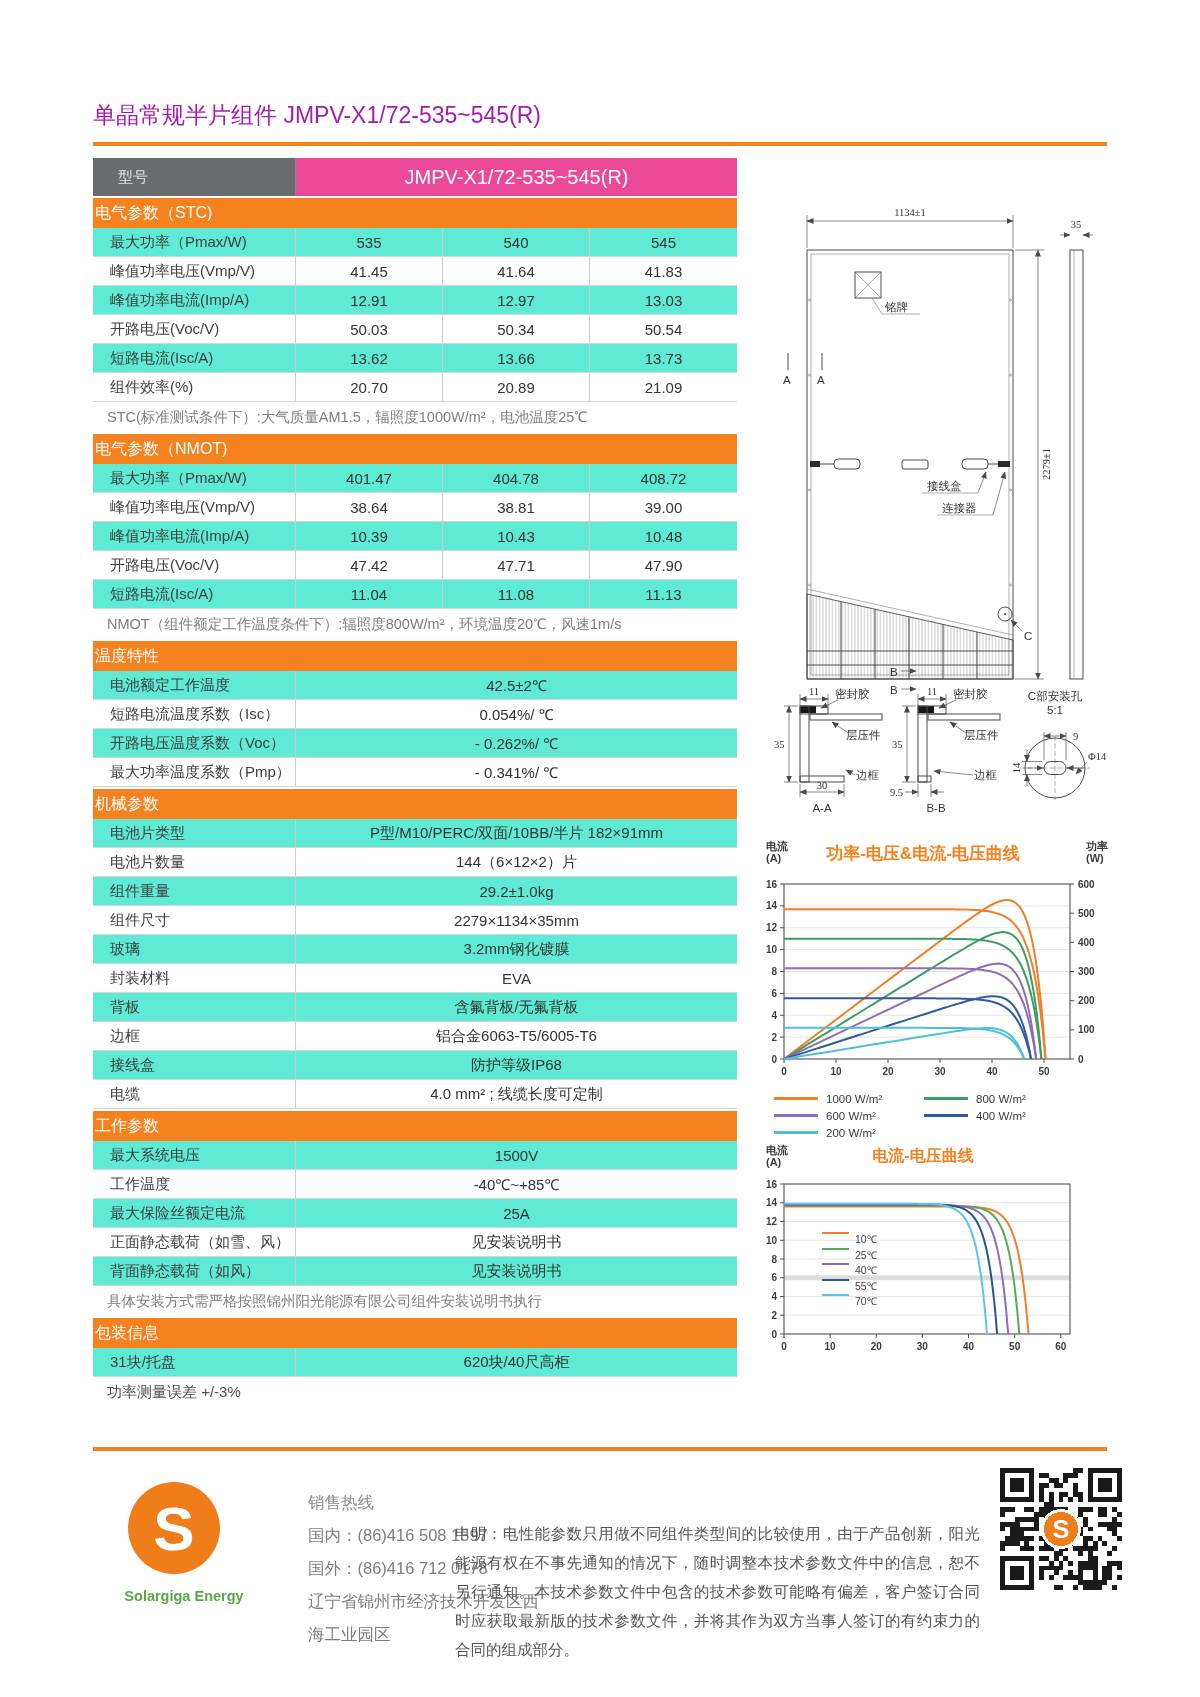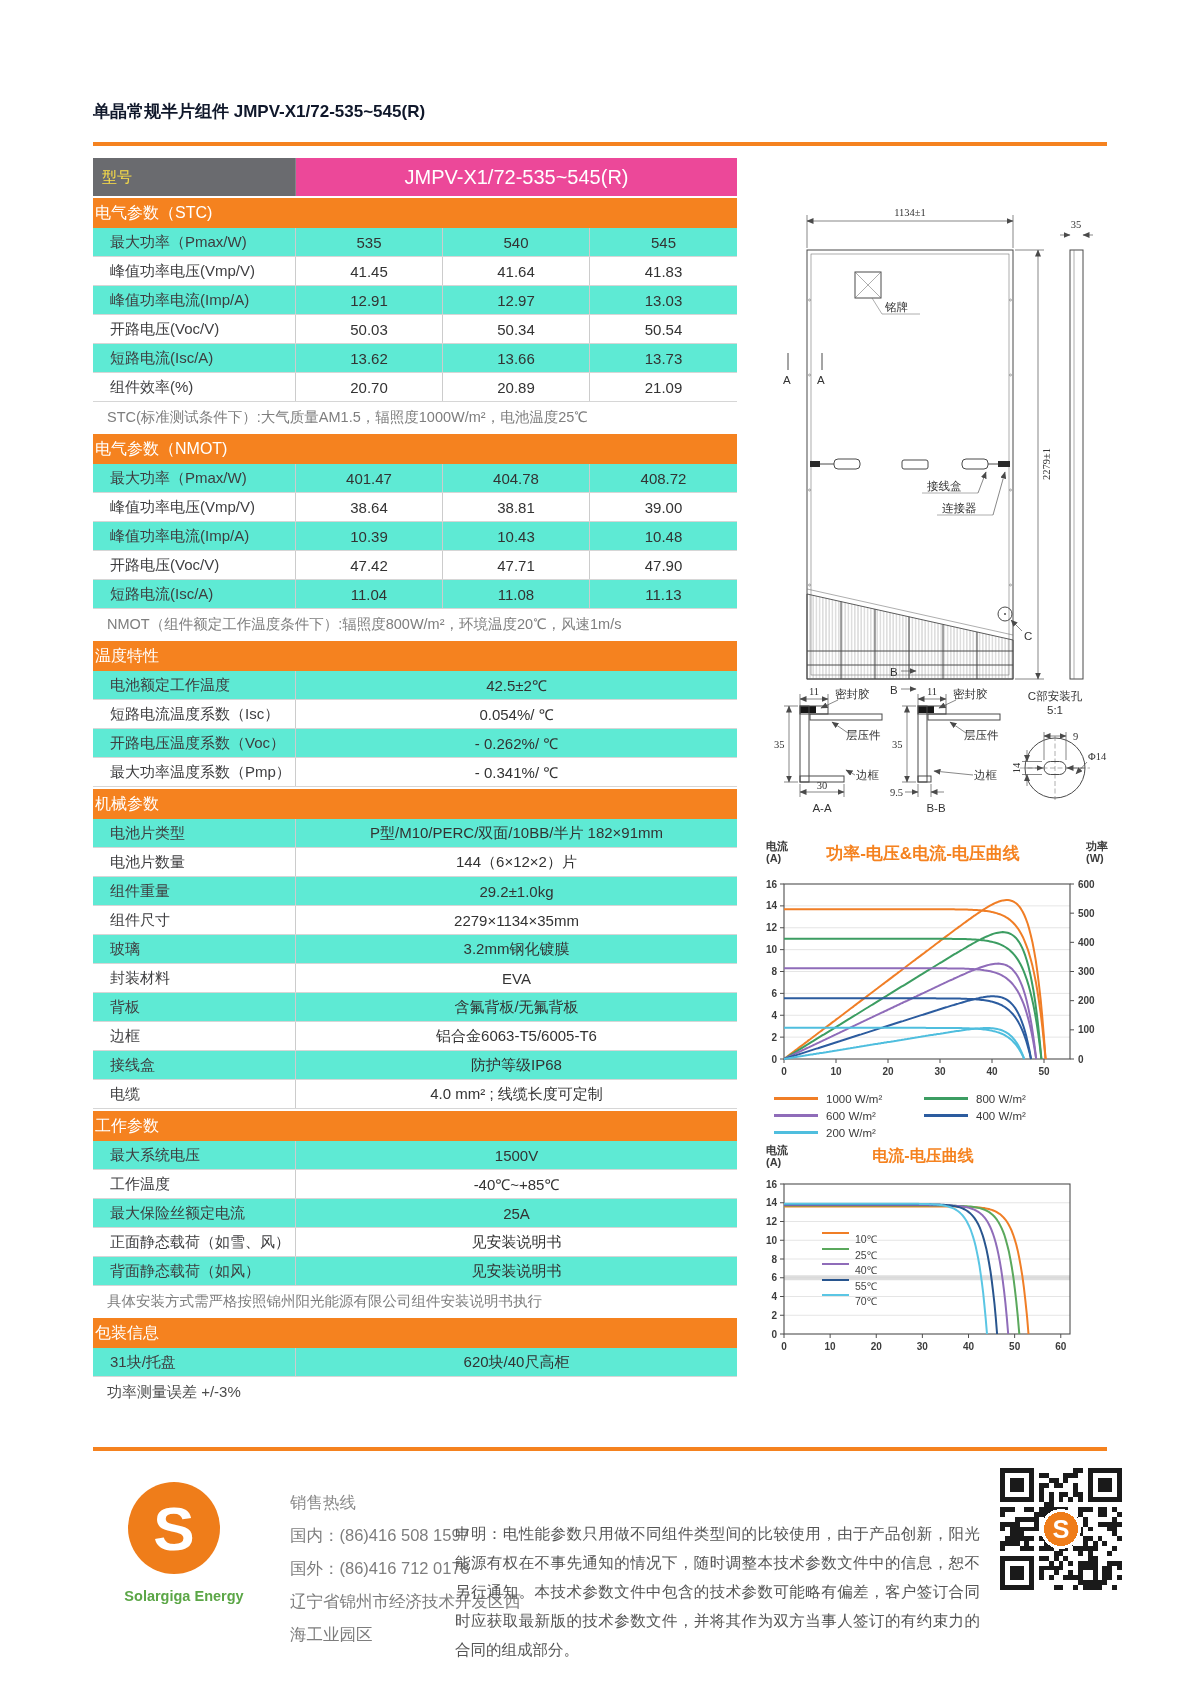--- a/index.html
+++ b/index.html
@@ -1,25 +1,25 @@
 <!DOCTYPE html>
 <html><head>
 <meta charset="utf-8">
 <style>
   html,body{margin:0;padding:0;background:#ffffff;}
   #page{position:relative;width:1200px;height:1697px;background:#ffffff;overflow:hidden;
         font-family:"Liberation Sans",sans-serif;}
   
-  #doc-title{position:absolute;left:93px;top:100px;font-size:17px;font-weight:bold;color:#0f172a;}
+  #doc-title{position:absolute;left:93px;top:100px;font-size:23px;font-weight:normal;color:#a21caf;}
   .orange-rule{position:absolute;left:93px;width:1014px;height:4px;background:#f5821f;}
   
   #spec-table{position:absolute;left:93px;top:158px;width:644px;}
   .model{height:38px;display:flex;}
-  .model .ml{width:203px;background:#6a6b6f;color:#fde047;display:flex;align-items:center;
-             padding-left:9px;box-sizing:border-box;font-size:15px;border-right:1px solid #85868a;}
+  .model .ml{width:203px;background:#6a6b6f;color:#e5e5e5;display:flex;align-items:center;
+             padding-left:25px;box-sizing:border-box;font-size:15px;border-right:1px solid #85868a;}
   .model .mv{flex:1;background:#ec4899;color:#ffffff;display:flex;align-items:center;
              justify-content:center;font-size:20px;}
   .sec{height:30px;margin-top:2px;background:#f5821f;color:#ffffff;display:flex;align-items:center;
        padding-left:2px;font-size:16px;}
   .row{display:flex;height:28px;border-bottom:1px solid #d6d6d6;background:#ffffff;}
   .row.g{background:#5eead4;}
   .cl{width:203px;display:flex;align-items:center;padding-left:17px;box-sizing:border-box;
       font-size:15px;color:#3e3e40;border-right:1px solid #cccccc;}
   .cv{width:147px;display:flex;align-items:center;justify-content:center;box-sizing:border-box;
       font-size:15px;color:#333333;border-right:1px solid #cccccc;}
@@ -49,21 +49,21 @@
   .legend1 .sw{width:44px;height:2.5px;margin-right:8px;}
   .legend2{position:absolute;left:100px;top:86px;font-size:10.5px;color:#444444;}
   .legend2 .litem{display:flex;height:15.5px;}
   .legend2 .sw{width:27px;height:2.2px;margin-right:6px;}
   
   #footer-logo{position:absolute;left:118px;top:1482px;width:132px;}
   .logo-circle{width:92px;height:92px;border-radius:50%;background:#ef7d1a;color:#ffffff;
                display:flex;align-items:center;justify-content:center;font-size:62px;font-weight:bold;
                margin-left:10px;}
   .logo-caption{margin-top:14px;text-align:center;color:#5ba646;font-weight:bold;font-size:14.5px;width:132px;}
-  #footer-sales{position:absolute;left:290px;top:1486px;width:235px;font-size:16.5px;color:#7d7d7d;line-height:33px;}
+  #footer-sales{position:absolute;left:308px;top:1486px;width:235px;font-size:16.5px;color:#7d7d7d;line-height:33px;}
   #footer-sales .sales-title{color:#8c8c8c;}
   #footer-statement{position:absolute;left:455px;top:1479px;width:525px;font-size:15.5px;color:#555555;
                     line-height:29px;text-align:justify;margin-top:40px;}
   #qr-box{position:absolute;left:1000px;top:1468px;width:122px;height:122px;}
 </style>
 </head>
 <body>
 
 <div id="page">
 

